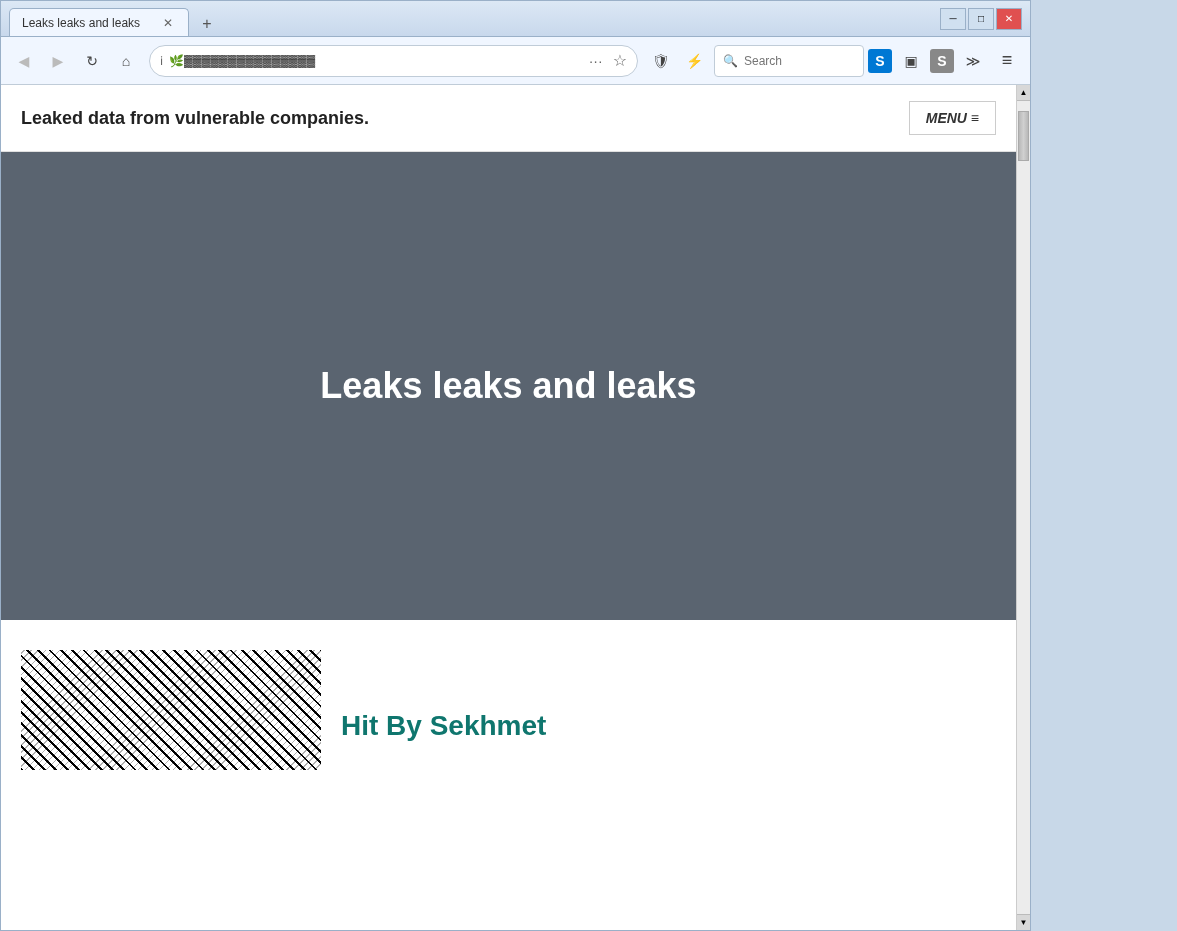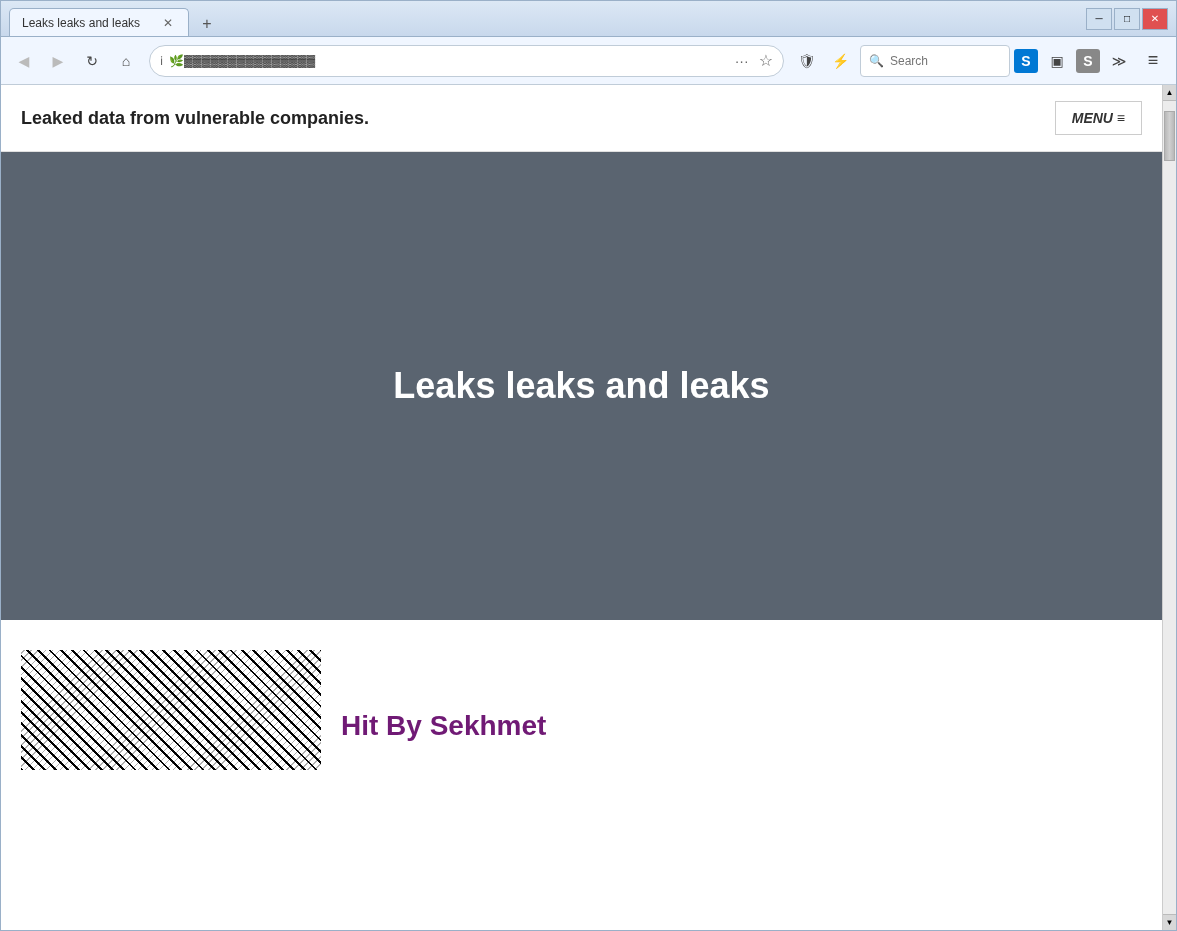--- a/index.html
+++ b/index.html
@@ -7,21 +7,21 @@
     body {
       font-family: Arial, sans-serif;
       background: #c8d8e8;
       width: 1177px;
       height: 931px;
       overflow: hidden;
     }
 
     
     .window {
-      width: 1177px;
+      width: 1031px;
       height: 931px;
       background: #dce8f4;
       border: 1px solid #9ab0c8;
       display: flex;
       flex-direction: column;
     }
 
     
     .titlebar {
       background: linear-gradient(to bottom, #dce8f5, #c8d8ec);
@@ -340,21 +340,21 @@
         transparent,
         transparent 4px,
         rgba(0,0,0,0.3) 4px,
         rgba(0,0,0,0.3) 5px
       );
     }
 
     .post-title {
       font-size: 28px;
       font-weight: bold;
-      color: #701a75;
+      color: #0f766e;
       margin-top: 32px;
     }
 
     .right-scrollbar-area {
       width: 14px;
       background: #e8e8e8;
       display: flex;
       flex-direction: column;
       border-left: 1px solid #ccc;
     }

